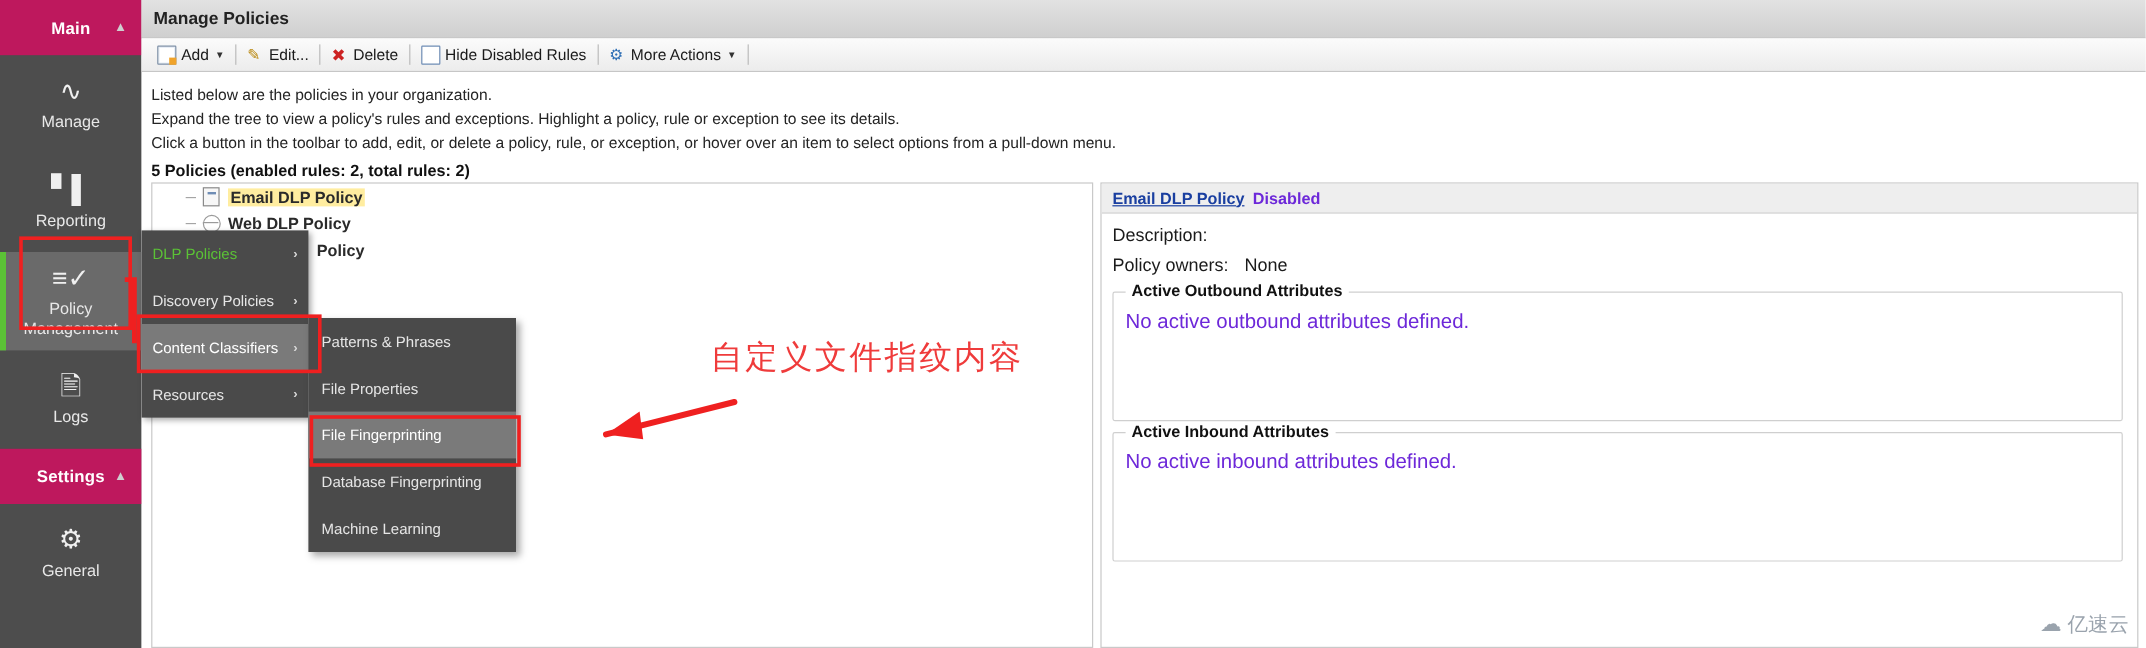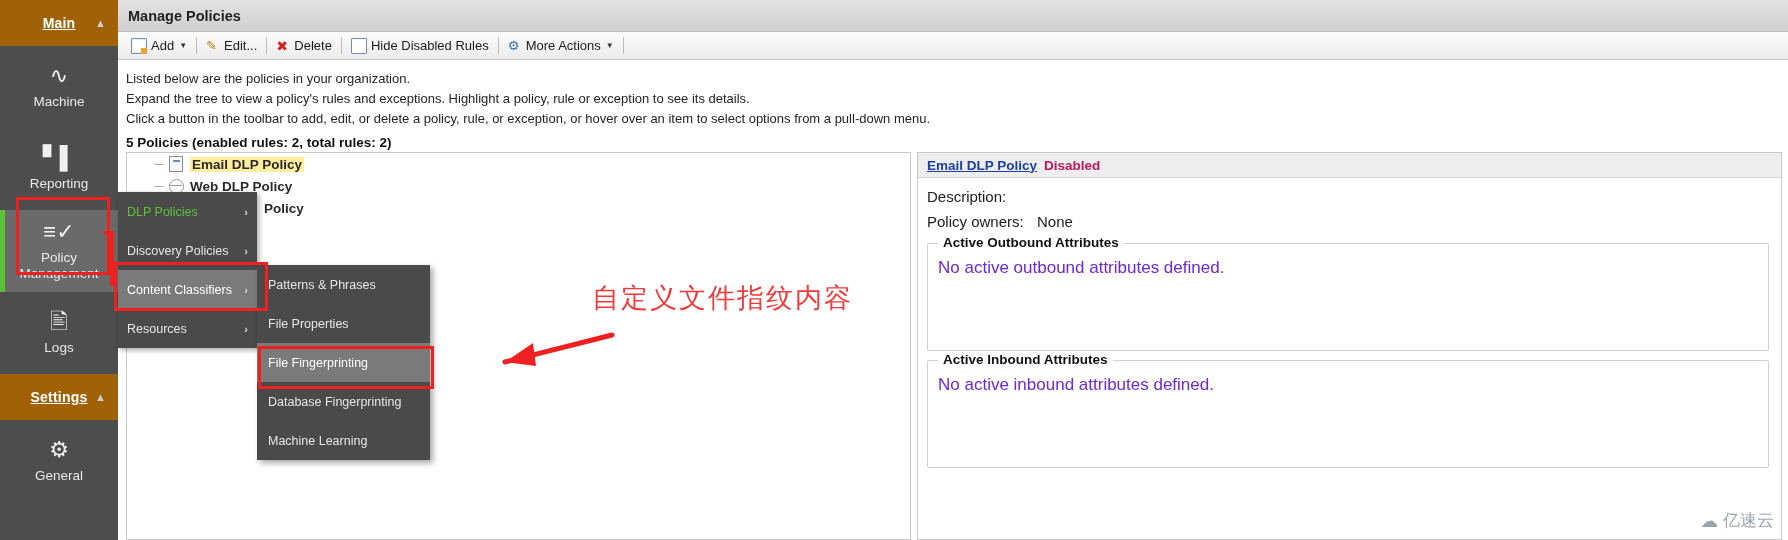--- a/index.html
+++ b/index.html
@@ -8,23 +8,23 @@
     font-family:"Liberation Sans","DejaVu Sans",sans-serif;
     background:#ffffff;
     position:relative;
   }
   
   #leftnav{
     position:absolute;left:0;top:0;width:118px;height:540px;
     background:#4d4d4d;
   }
   .nav-section{
-    background:#a16207;color:#ffffff;height:46px;
+    background:#be185d;color:#ffffff;height:46px;
     display:flex;align-items:center;justify-content:center;
-    font-weight:bold;font-size:14px;letter-spacing:.2px;position:relative;text-decoration:underline;
+    font-weight:bold;font-size:14px;letter-spacing:.2px;position:relative;
   }
   .nav-section .caret{position:absolute;right:12px;font-size:11px;color:#cfcfcf;}
   .nav-item{
     height:82px;display:flex;flex-direction:column;align-items:center;
     justify-content:center;color:#e8e8e8;font-size:13.5px;line-height:1.15;
     text-align:center;position:relative;
   }
   .nav-item .glyph{font-size:22px;line-height:1;margin-bottom:7px;color:#f0f0f0;}
   .nav-item.active{background:#6a6a6a;}
   .nav-item.active::before{
@@ -83,21 +83,21 @@
   .tree-row.selected .tree-label{background:#ffeda0;padding:0 2px;}
   #detailpane{
     position:absolute;left:791px;right:0;top:0;bottom:0;
     border:1px solid #c9c9c9;background:#ffffff;overflow:hidden;
   }
   #detailhead{
     height:24px;background:#eeeeee;border-bottom:1px solid #d5d5d5;
     display:flex;align-items:center;gap:7px;padding-left:9px;font-size:13.5px;
   }
   #detailhead a{color:#1a3fa0;font-weight:bold;text-decoration:underline;}
-  #detailhead .state{font-weight:bold;color:#be185d;}
+  #detailhead .state{font-weight:bold;color:#6d28d9;}
   .kv{display:flex;font-size:15px;color:#1b1b1b;padding:4px 0 4px 9px;}
   .kv .k{width:110px;flex:0 0 110px;}
   .kv .v{flex:1;}
   .fieldset{
     margin:9px 12px 0 9px;border:1px solid #cfcfcf;border-radius:2px;
     position:relative;padding:14px 10px 10px 10px;
   }
   .fieldset .legend{
     position:absolute;top:-9px;left:10px;background:#fff;padding:0 5px;
     font-weight:bold;font-size:13.5px;color:#111;
@@ -153,21 +153,21 @@
 
 <div id="leftnav">
 
   <div class="nav-section">
     <span>Main</span>
     <span class="caret">▲</span>
   </div>
 
   <div class="nav-item">
     <span class="glyph">∿</span>
-    <span class="lbl">Machine</span>
+    <span class="lbl">Manage</span>
   </div>
 
   <div class="nav-item">
     <span class="glyph">▘▌</span>
     <span class="lbl">Reporting</span>
   </div>
 
   <div class="nav-item active">
     <span class="glyph">≡✓</span>
     <span class="lbl">Policy Management</span>

